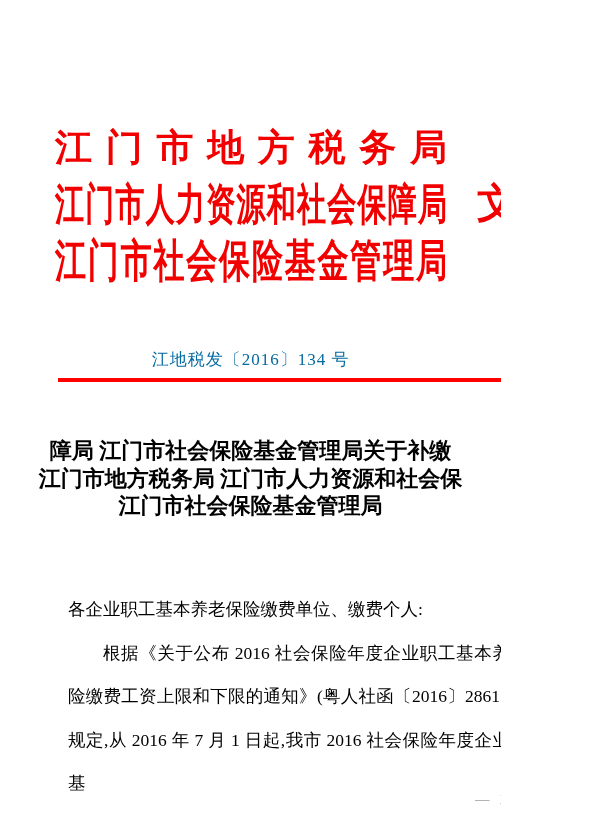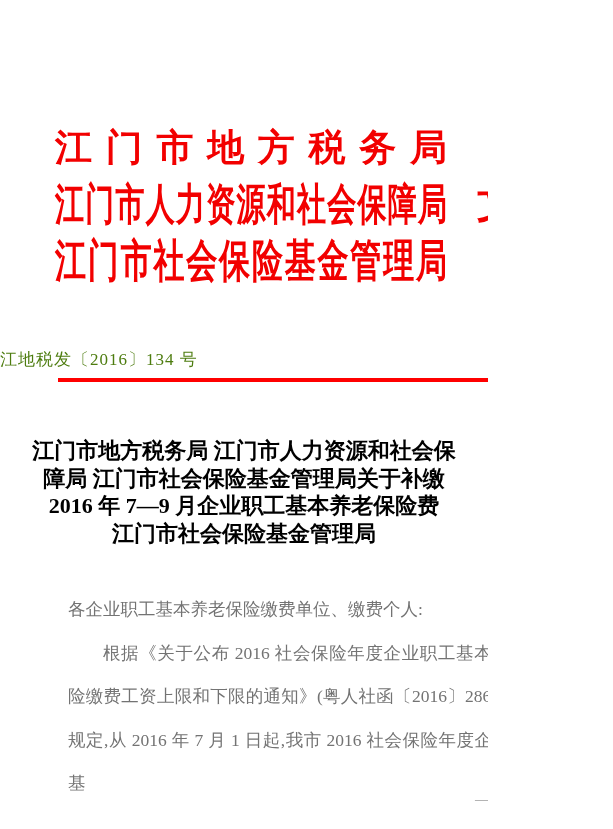--- a/index.html
+++ b/index.html
@@ -8,20 +8,21 @@
     background: #ffffff;
   }
   .page {
     position: relative;
     width: 488px;
     height: 829px;
     background: #ffffff;
     overflow: hidden;
     font-family: "Liberation Serif", "DejaVu Serif", serif;
     color: var(--text-black, #1a1a1a);
+    padding-left: 13px;
   }
 
   
   .agency-line {
     position: absolute;
     left: 55px;
     width: 392px;
     color: var(--header-red, #f20000);
     font-weight: bold;
     text-align: justify;
@@ -45,24 +46,24 @@
     color: var(--header-red, #f20000);
     white-space: nowrap;
   }
 
   
   .doc-number {
     position: absolute;
     top: 348px;
     left: 0;
     right: 0;
-    text-align: left;
+    text-align: center;
     font-size: 17px;
     letter-spacing: 1px;
-    color: #4d7c0f;
+    color: #0369a1;
   }
 
   
   .red-rule {
     position: absolute;
     left: 58px;
     top: 378px;
     width: 495px;
     height: 4px;
     background: var(--rule-red, #ff0000);
@@ -83,21 +84,21 @@
 
   
   .doc-body {
     position: absolute;
     left: 68px;
     top: 588px;
     width: 478px;
     font-size: 17.5px;
     line-height: 43.5px;
     text-align: justify;
-    color: #737373;
+    color: #000000;
   }
   .doc-body p { margin: 0; padding: 0; }
   .doc-body .para { text-indent: 2em; font-family: Liberation Serif, serif; }
 
   
   .page-num {
     position: absolute;
     left: 472px;
     top: 790px;
     font-size: 14.5px;
@@ -120,23 +121,22 @@
     <div class="agency-line agency-2">江门市人力资源和社会保障局</div>
     <div class="agency-line agency-3">江门市社会保险基金管理局</div>
     <div class="doc-type-label">文件</div>
   </div>
 
   <div class="doc-number">江地税发〔2016〕134 号</div>
 
   <div class="red-rule"></div>
 
   <div class="doc-title">
+    <div>障局 江门市社会保险基金管理局关于补缴</div>
     <div>江门市地方税务局 江门市人力资源和社会保</div>
-    <div>障局 江门市社会保险基金管理局关于补缴</div>
-    <div>2016 年 7—9 月企业职工基本养老保险费</div>
     <div>江门市社会保险基金管理局</div>
   </div>
 
   <div class="doc-body">
     <p class="salutation">各企业职工基本养老保险缴费单位、缴费个人:</p>
     <p class="para">根据《关于公布 2016 社会保险年度企业职工基本养老保险缴费工资上限和下限的通知》(粤人社函〔2016〕2861 号)的规定,从 2016 年 7 月 1 日起,我市 2016 社会保险年度企业职工基</p>
   </div>
 
   <div class="page-num">
     <span class="dash">—</span>

